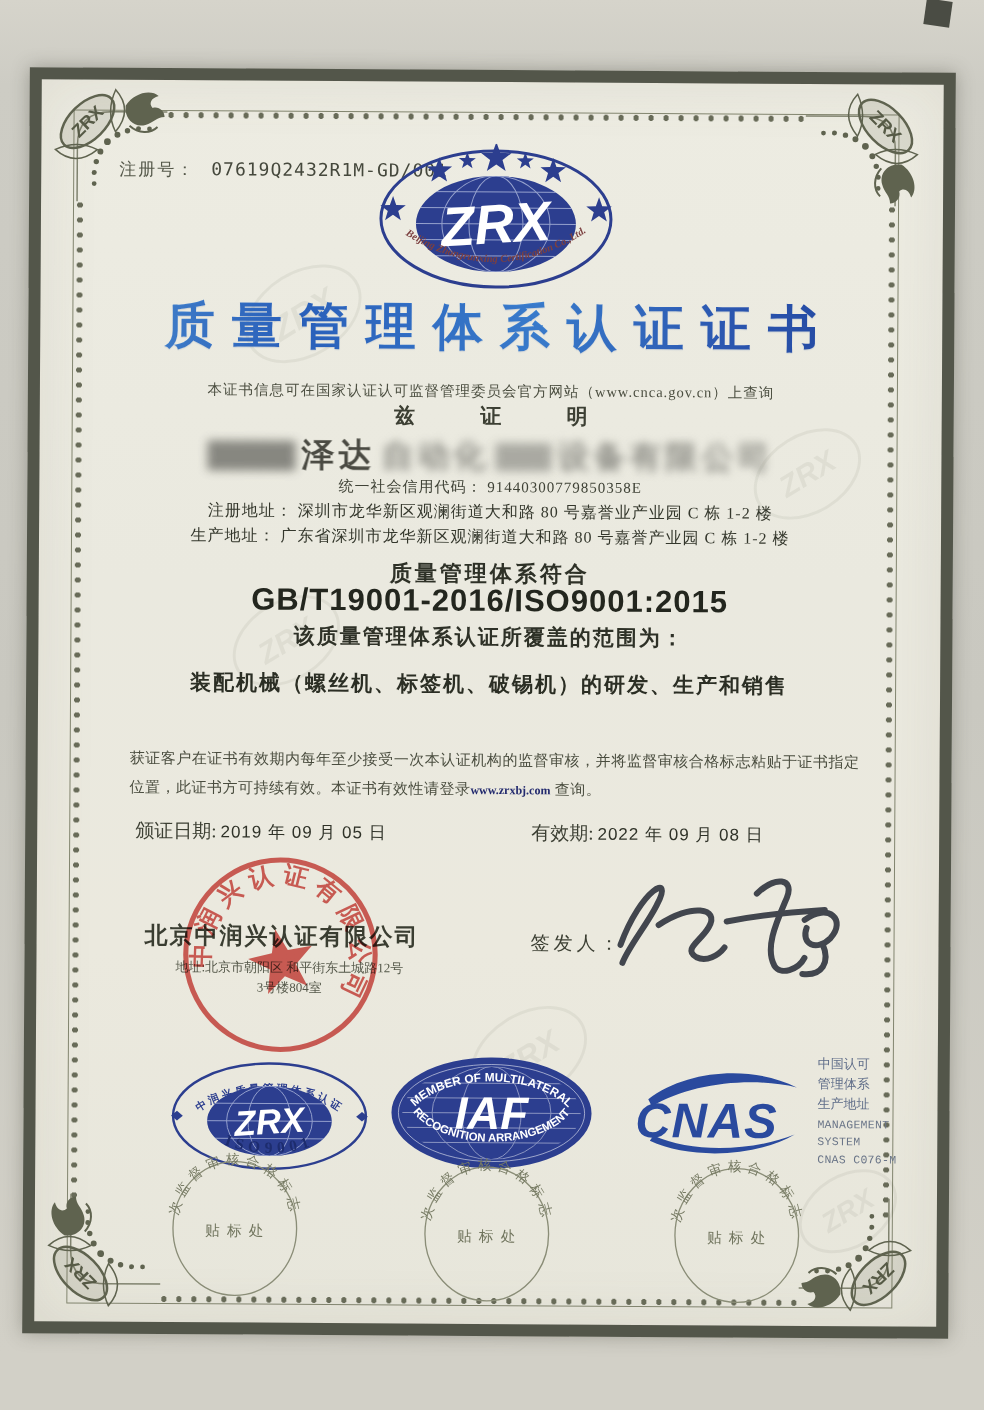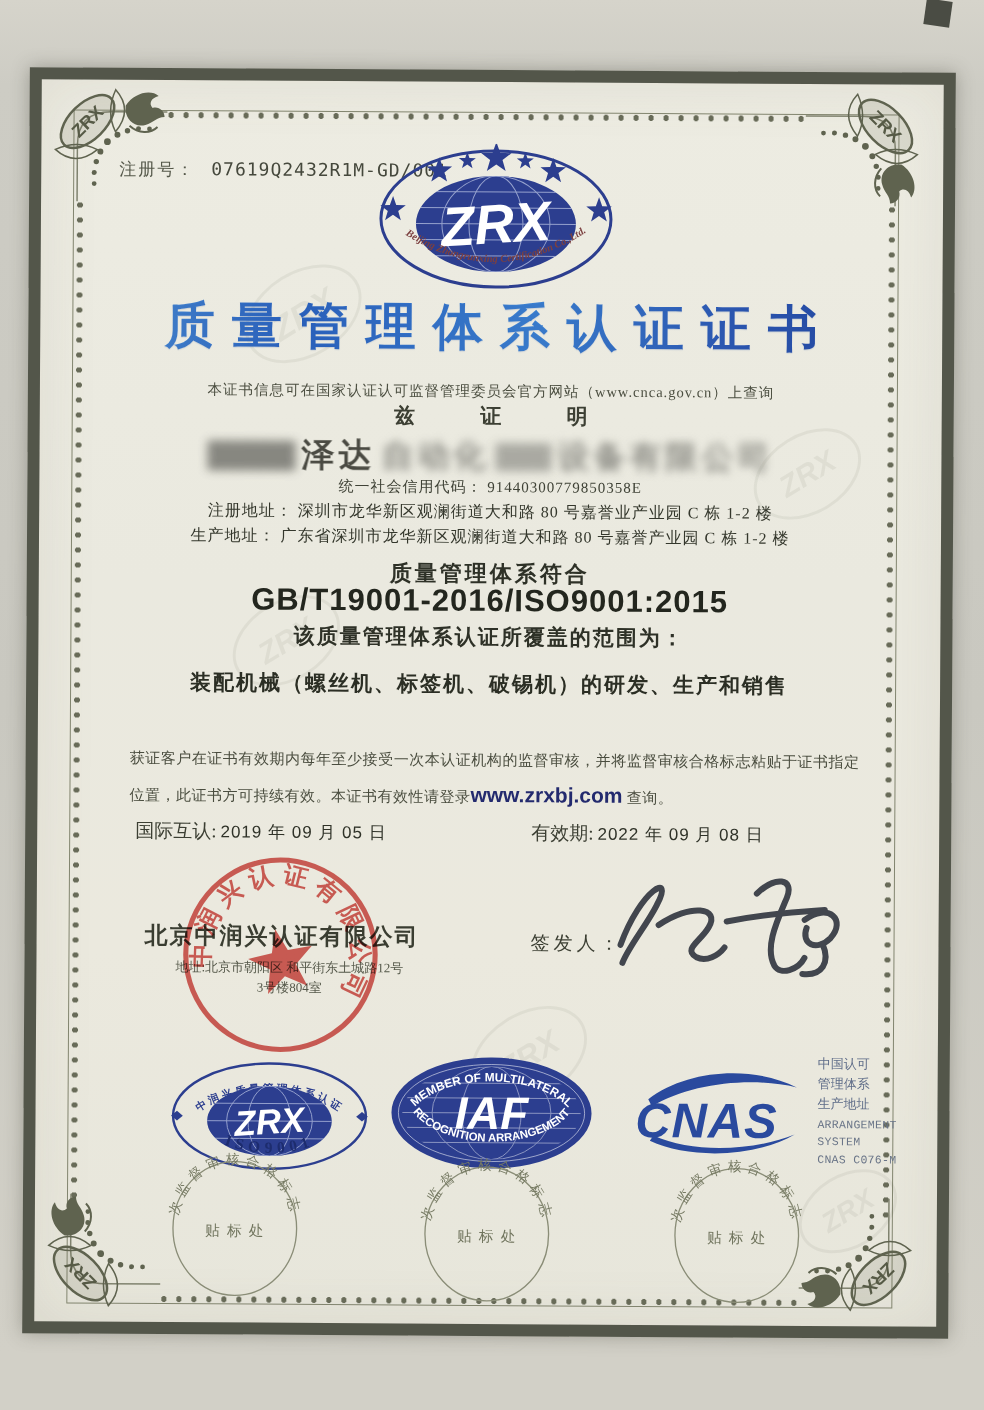--- a/index.html
+++ b/index.html
@@ -52,21 +52,21 @@
   .co-clear{font-size:33px;font-weight:bold;color:#4a4a42;filter:blur(.6px);letter-spacing:4px;}
   .co-blur{font-size:32px;font-weight:bold;color:#8b8b84;filter:blur(4.5px);letter-spacing:4px;}
   .credit{top:396px;font-size:15px;color:#3f4236;letter-spacing:1px;}
   .addr1{top:420px;font-size:16px;color:#34372c;letter-spacing:1px;}
   .addr2{top:445px;font-size:16px;color:#34372c;letter-spacing:1px;}
   .conform{top:477px;font-size:22px;font-weight:bold;letter-spacing:3px;color:#2e3127;}
   .standard{top:501px;font-size:31px;font-weight:bold;font-family:"Liberation Sans",sans-serif;color:#23261e;letter-spacing:1px;}
   .scope-head{top:541px;font-size:21px;font-weight:bold;letter-spacing:2px;color:#2e3127;}
   .scope{top:588px;font-size:21px;font-weight:bold;letter-spacing:2px;color:#2b2e24;}
   .note{position:absolute;left:92px;width:730px;top:664px;font-size:15px;line-height:1.95;color:#4a4d3f;text-align:justify;letter-spacing:.5px;}
-  .note b{color:#232a6e;font-family:Liberation Sans, sans-serif;font-size:21px;letter-spacing:0;}
+  .note b{color:#232a6e;font-family:Liberation Serif, serif;font-size:12px;letter-spacing:0;}
   .dates{position:absolute;top:738px;left:0;right:0;height:30px;}
   .d-label{font-size:19px;color:#3c3f33;}
   .d-val{font-size:17px;color:#2f3228;letter-spacing:1px;font-family:"Liberation Sans",sans-serif;}
   .d-issue{position:absolute;left:98px;}
   .d-exp{position:absolute;left:494px;}
   .issuer-name{position:absolute;left:108px;top:840px;font-size:23px;font-weight:bold;letter-spacing:2px;color:#3a3d31;}
   .issuer-a1{position:absolute;left:108px;top:878px;width:290px;font-size:13px;color:#55584a;text-align:center;}
   .issuer-a2{position:absolute;left:108px;top:898px;width:290px;font-size:13px;color:#55584a;text-align:center;}
   .stamp{position:absolute;left:132px;top:762px;width:224px;height:224px;mix-blend-mode:multiply;opacity:.9;}
   .signer{position:absolute;left:494px;top:848px;font-size:19px;letter-spacing:4px;color:#3c3f33;}
@@ -202,21 +202,21 @@
   <div class="abs center addr2">生产地址： 广东省深圳市龙华新区观澜街道大和路 80 号嘉誉产业园 C 栋 1-2 楼</div>
 
   <div class="abs center conform">质量管理体系符合</div>
   <div class="abs center standard">GB/T19001-2016/ISO9001:2015</div>
   <div class="abs center scope-head">该质量管理体系认证所覆盖的范围为：</div>
   <div class="abs center scope">装配机械（螺丝机、标签机、破锡机）的研发、生产和销售</div>
 
   <div class="note"><span>获证客户在证书有效期内每年至少接受一次本认证机构的监督审核，并将监督审核合格标志粘贴于证书指定位置，此证书方可持续有效。本证书有效性请登录</span><b>www.zrxbj.com</b><span> 查询。</span></div>
 
   <div class="dates">
-    <span class="d-issue"><span class="d-label">国际互认:</span> <span class="d-val">2019 年 09 月 05 日</span></span>
+    <span class="d-issue"><span class="d-label">颁证日期:</span> <span class="d-val">2019 年 09 月 05 日</span></span>
     <span class="d-exp"><span class="d-label">有效期:</span> <span class="d-val">2022 年 09 月 08 日</span></span>
   </div>
 
   <div class="issuer-name">北京中润兴认证有限公司</div>
   <div class="issuer-a1">地址:北京市朝阳区 和平街东土城路12号</div>
   <div class="issuer-a2">3号楼804室</div>
   <svg class="stamp" viewBox="0 0 220 220">
     <g transform="rotate(-12 110 110)" opacity=".88">
       <circle cx="110" cy="110" r="93" fill="none" stroke="#cf3a34" stroke-width="5"></circle>
       <use href="#star" transform="translate(110,118) scale(1.05)" fill="#cf3a34"></use>
@@ -292,21 +292,21 @@
   <div class="cnas-wrap">
     <svg class="cnas-mark" viewBox="0 0 190 110">
       <path d="M14,42 C58,8 130,4 178,28 C128,16 60,24 18,50 Z" fill="#2a4a9e"></path>
       <text x="0" y="84" font-family="Liberation Sans, sans-serif" font-size="54" font-weight="bold" font-style="italic" fill="#2a4a9e" letter-spacing="1">CNAS</text>
       <path d="M16,88 C60,108 132,106 176,80 C132,98 64,102 20,82 Z" fill="#2a4a9e"></path>
     </svg>
     <div class="cnas-text">
       <div>中国认可</div>
       <div>管理体系</div>
       <div>生产地址</div>
-      <div class="en">ARRANGEMENT SYSTEM</div>
+      <div class="en">MANAGEMENT SYSTEM</div>
       <div class="en">CNAS C076-M</div>
     </div>
   </div>
 
   <svg class="sticker st1" viewBox="0 0 150 150">
     <ellipse cx="75" cy="75" rx="61" ry="66" fill="none" stroke="#8a8d77" stroke-width="1.3"></ellipse>
     <path id="stArc1" d="M20,80 A56,58 0 1 1 130,80" fill="none"></path>
     <text font-size="13.5" fill="#767a63" letter-spacing="5">
       <textPath href="#stArc1" startOffset="50%" text-anchor="middle">次监督审核合格标志</textPath>
     </text>

